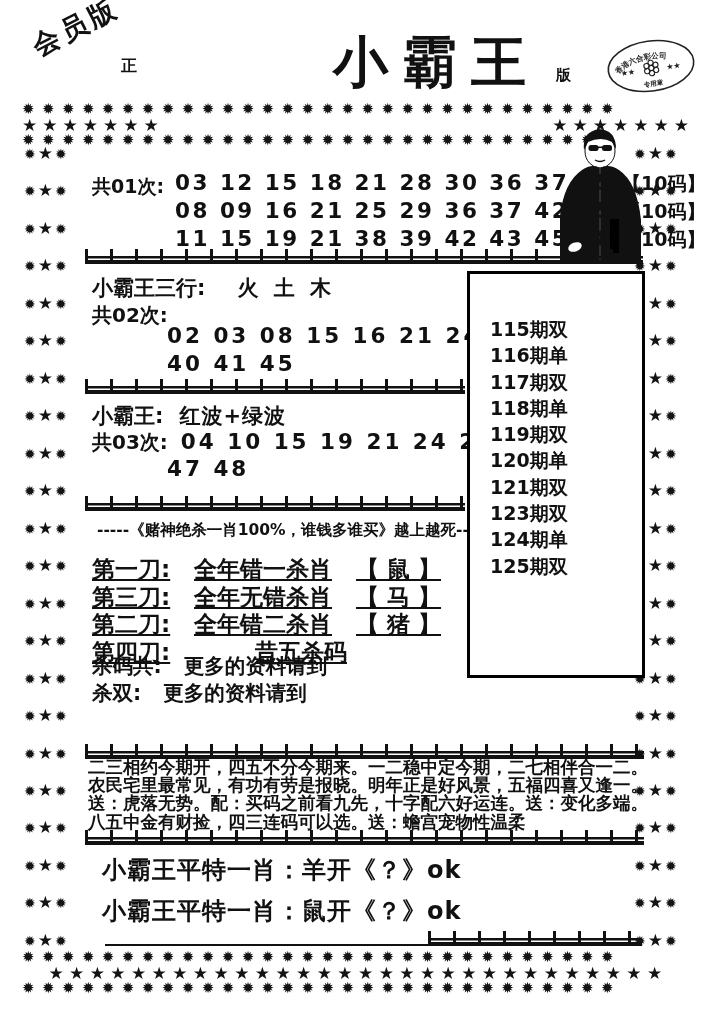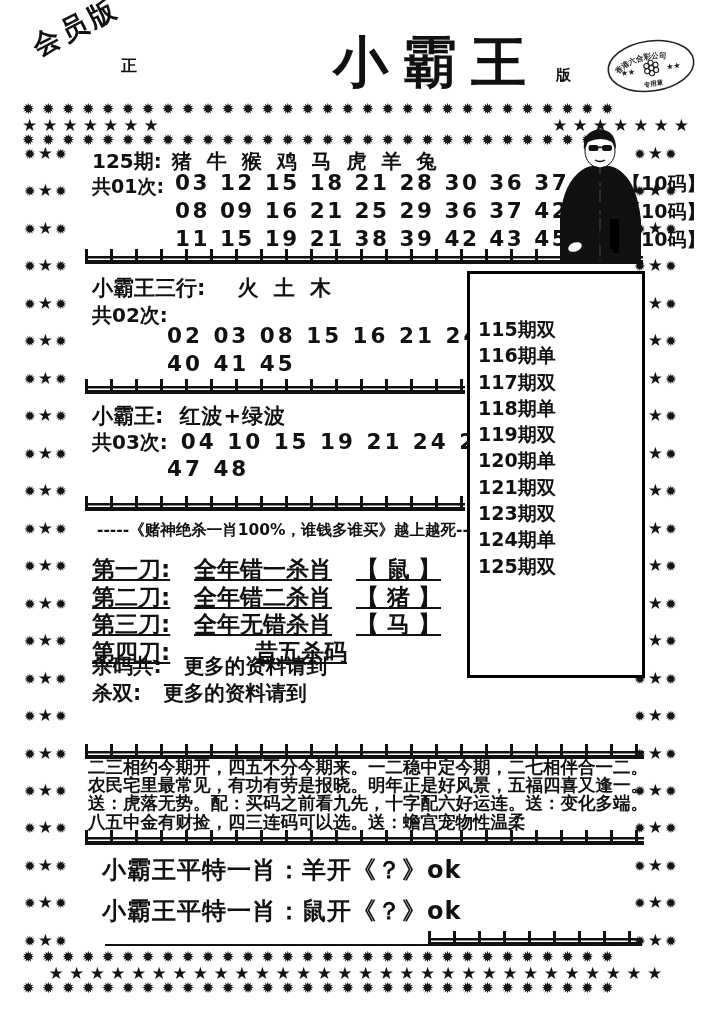--- a/index.html
+++ b/index.html
@@ -59,21 +59,21 @@
   .knife-row{display:flex;white-space:nowrap;}
   .knife-row .kl{width:102px;}
   .knife-row .kv{margin-left:auto;width:112px;}
   .knife-row.r4 .kd{margin-left:61px;}
 
   #kill-lines{left:92px;top:653px;font-size:20.5px;line-height:26.5px;}
   #kill-lines .lab{margin-right:22px;}
 
   
   #history-box{left:467px;top:271px;width:172px;height:401px;border:3px solid #000;background:#fff;}
-  #history-items{padding:42px 0 0 8px;font-size:19px;font-weight:700;line-height:26.3px;}
+  #history-items{padding:42px 0 0 20px;font-size:19px;font-weight:700;line-height:26.3px;}
 
   
   #poem{left:88px;top:758px;width:560px;font-size:17.5px;font-weight:700;line-height:18.2px;white-space:nowrap;}
 
   
   #pingte{left:102px;top:850px;font-size:24px;font-weight:800;line-height:41px;letter-spacing:1px;white-space:nowrap;}
 
   #bottom-rule{left:105px;top:944px;width:328px;height:2px;background:#111;}
 </style>
 </head>
@@ -180,23 +180,20 @@
       <rect x="50" y="21" width="10" height="6" rx="2.5" fill="#111"></rect>
       <rect x="45" y="22.5" width="7" height="1.6" fill="#111"></rect>
     </g>
     <path d="M43,36 Q48,39 53,36" stroke="#111" stroke-width="1.4" fill="none"></path>
     <path d="M8,140 L8,92 Q12,58 30,46 Q40,39 48,44 Q57,39 67,46 Q85,58 89,96 L89,140 Z" fill="#111"></path>
     <path d="M48,44 L48,140" stroke="#fff" stroke-width="1" opacity="0.25"></path>
     <ellipse cx="23" cy="123" rx="7" ry="4.5" fill="#fff" transform="rotate(-20 23 123)"></ellipse>
     <rect x="58" y="95" width="9" height="34" fill="#000"></rect>
   </svg>
 
-  <div class="abs b" id="b1-heading">
-    <span>125期:</span><span class="zodiac">猪 牛 猴 鸡 马 虎 羊 兔</span>
-  </div>
   <div class="abs b" id="b1-times">共01次:</div>
   <div class="abs b" id="b1-rows">
     <div class="numrow"><span class="nums">03 12 15 18 21 28 30 36 37 45</span><span class="tag">【10码】</span></div>
     <div class="numrow"><span class="nums">08 09 16 21 25 29 36 37 42 45</span><span class="tag">【10码】</span></div>
     <div class="numrow"><span class="nums">11 15 19 21 38 39 42 43 45 48</span><span class="tag">【10码】</span></div>
   </div>
 
   <div class="track" id="track1" style="left:85px;top:249px;width:558px;"></div>
 
   <div class="abs b" id="b2-heading">
@@ -221,28 +218,28 @@
   <div class="track" id="track3" style="left:85px;top:496px;width:380px;"></div>
 
   <div class="abs" id="knife-header">-----《赌神绝杀一肖100%，谁钱多谁买》越上越死----</div>
   <div class="abs b" id="knife-rows">
     <div class="knife-row">
         <span class="kl">第一刀:</span>
         <span class="kd">全年错一杀肖</span>
         <span class="kv">【 鼠 】</span>
       </div>
     <div class="knife-row">
+        <span class="kl">第三刀:</span>
+        <span class="kd">全年无错杀肖</span>
+        <span class="kv">【 马 】</span>
+      </div>
+    <div class="knife-row">
         <span class="kl">第二刀:</span>
         <span class="kd">全年错二杀肖</span>
         <span class="kv">【 猪 】</span>
-      </div>
-    <div class="knife-row">
-        <span class="kl">第三刀:</span>
-        <span class="kd">全年无错杀肖</span>
-        <span class="kv">【 马 】</span>
       </div>
     <div class="knife-row r4">
         <span class="kl">第四刀:</span>
         <span class="kd">昔五杀码</span>
       </div>
   </div>
 
   <div class="abs b" id="kill-lines">
     <div><span class="lab">杀码共:</span><span>更多的资料请到</span></div>
     <div><span class="lab">杀双:</span><span>更多的资料请到</span></div>

